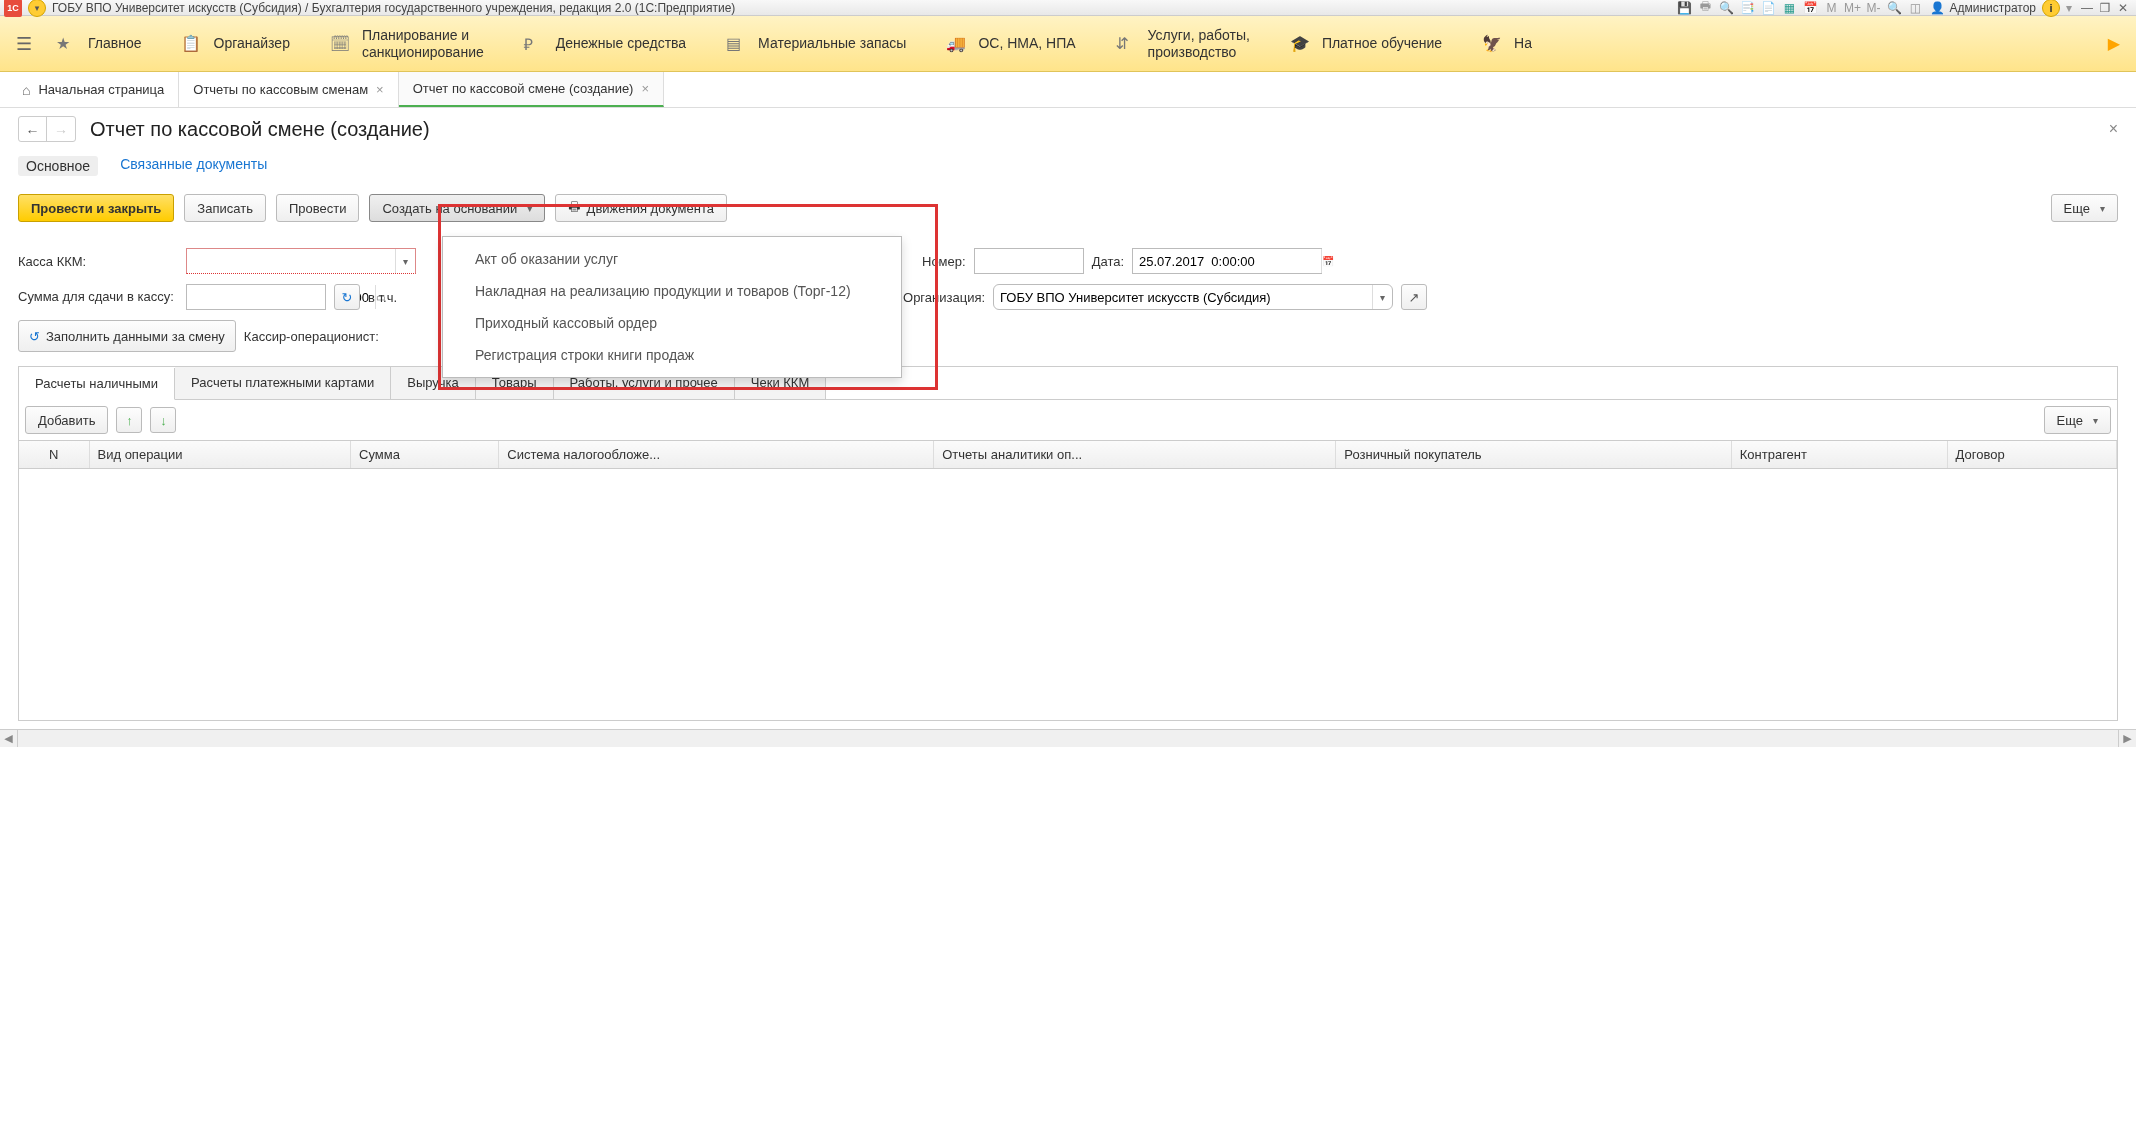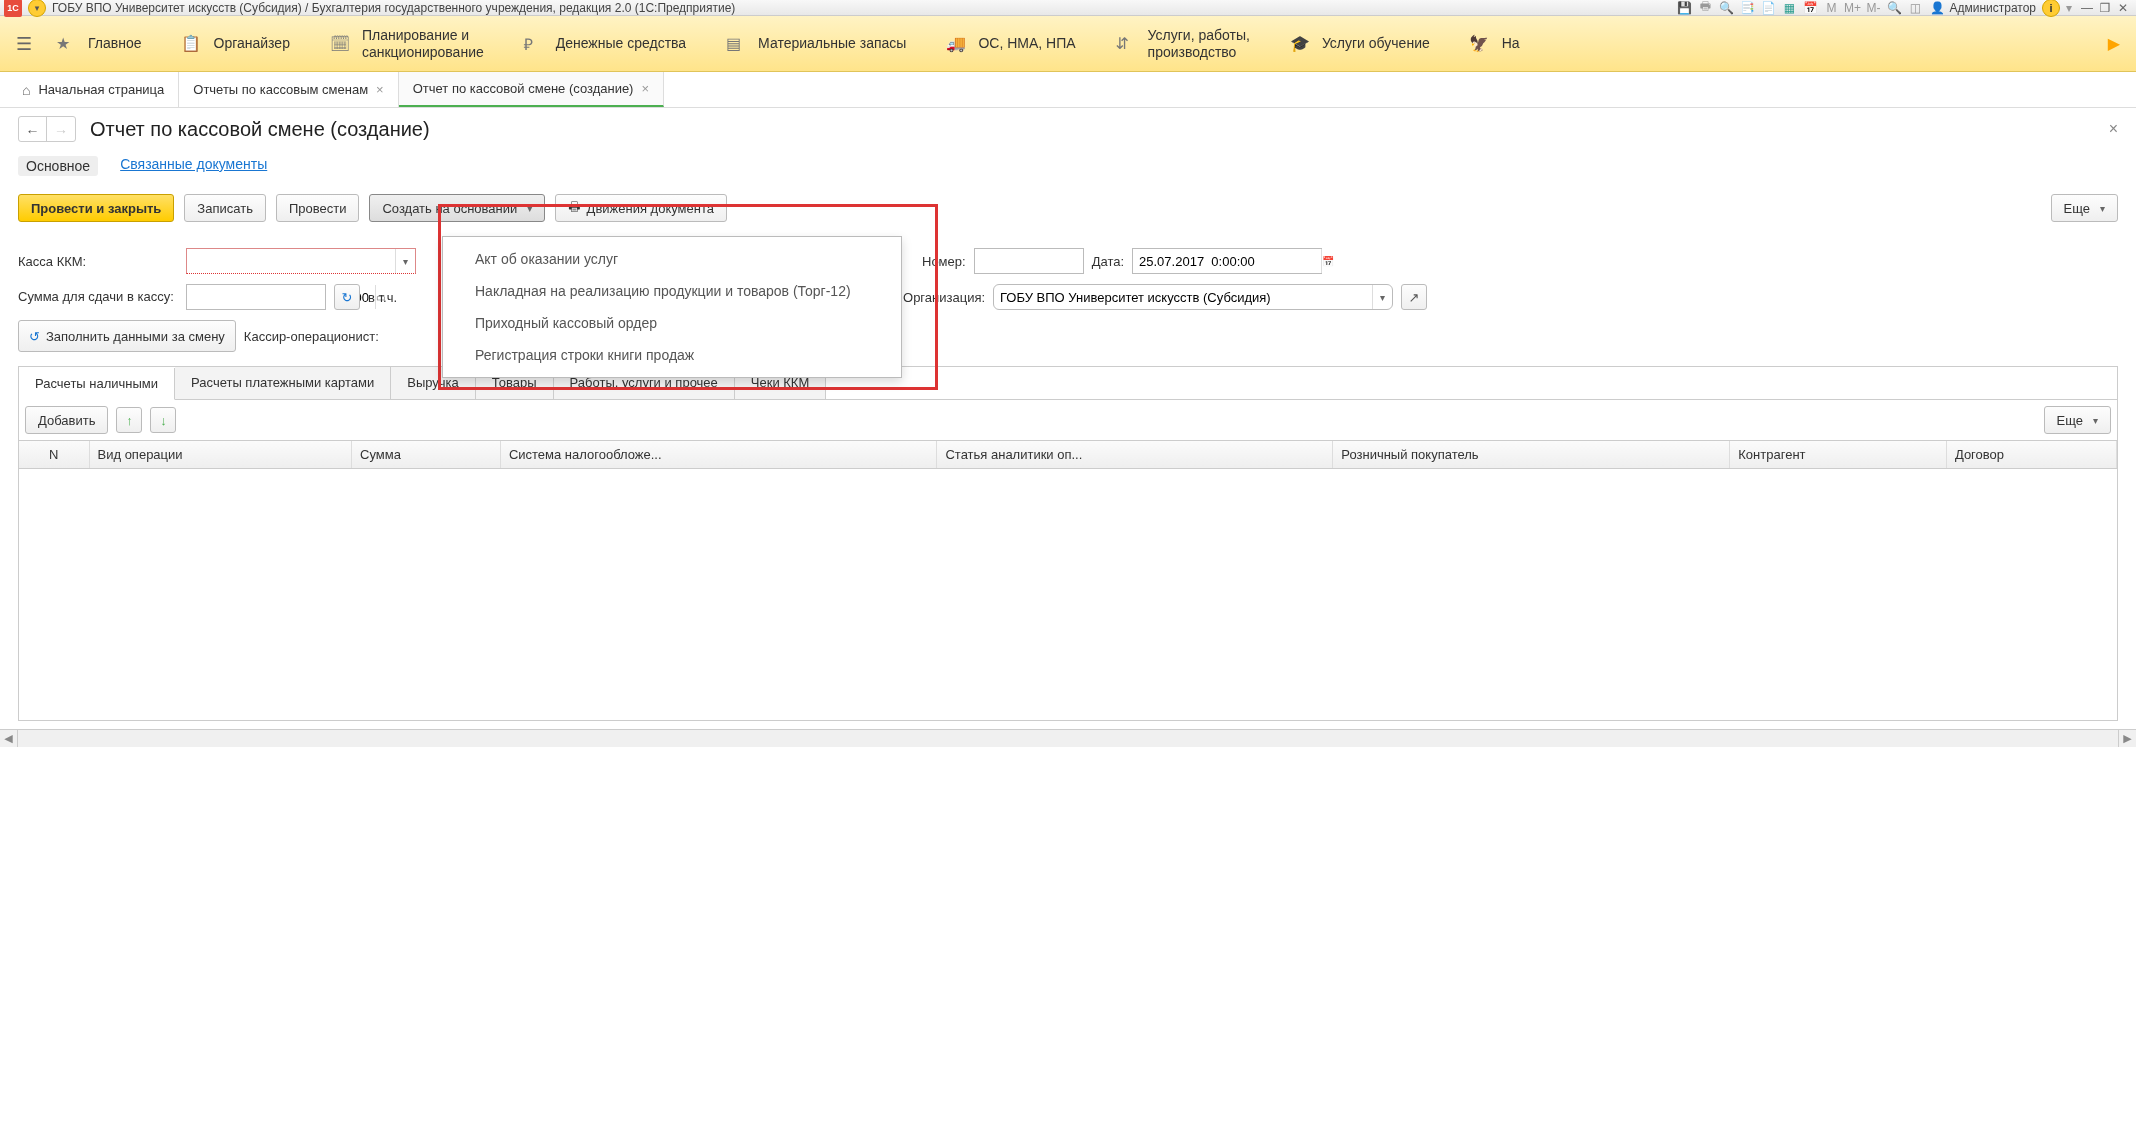--- a/index.html
+++ b/index.html
@@ -41,21 +41,21 @@
 .navbtns { display:flex; border:1px solid #ccc; border-radius:3px; }
 .navbtns .nb { width:28px;height:24px;display:flex;align-items:center;justify-content:center;font-size:14px;color:#555;cursor:pointer;}
 .navbtns .nb:first-child{border-right:1px solid #ccc;}
 .navbtns .nb.dis { color:#ccc; }
 .page-title { font-size:20px; color:#222; }
 .page-close { margin-left:auto; font-size:16px; color:#888; cursor:pointer; }
 
 .subnav { display:flex; gap:22px; margin-bottom:14px; padding:4px 0; }
 .subnav .sni { font-size:14px; cursor:pointer; }
 .subnav .sni.active { background:#eee; padding:2px 8px; border-radius:3px; }
-.subnav .sni.link { color:#1976d2; text-decoration:underline; }
+.subnav .sni.link { color:#1976d2; }
 
 
 .toolbar { display:flex; gap:10px; align-items:center; margin-bottom:26px; position:relative; }
 .btn { height:28px; padding:0 12px; border:1px solid #bbb; background:linear-gradient(#fdfdfd,#efefef); border-radius:3px; font-size:13px; display:flex;align-items:center;gap:6px;cursor:pointer; color:#333;}
 .btn.primary { background:linear-gradient(#ffe066,#ffcc00); border-color:#c9a000; font-weight:bold; }
 .btn.dd::after { content:"▾"; font-size:10px; margin-left:4px; color:#666; }
 .btn.more { margin-left:auto; }
 .red-box { position:absolute; border:3px solid #d33; pointer-events:none; }
 .dropdown-menu { position:absolute; background:#fff; border:1px solid #bbb; box-shadow:0 4px 10px rgba(0,0,0,.15); padding:6px 0; min-width:460px; z-index:10; }
 .dropdown-menu .dmi { padding:8px 32px; font-size:14px; color:#555; cursor:pointer; }
@@ -150,21 +150,21 @@
       <span class="mi-icon">🚚</span>
       <span class="mi-text">ОС, НМА, НПА</span>
     </div>
     <div class="menu-item">
       <span class="mi-icon">⇵</span>
       <span class="mi-text" style="white-space:pre-line;">Услуги, работы,
 производство</span>
     </div>
     <div class="menu-item">
       <span class="mi-icon">🎓</span>
-      <span class="mi-text">Услуги обучение</span>
+      <span class="mi-text">Платное обучение</span>
     </div>
     <div class="menu-item">
       <span class="mi-icon">🦅</span>
       <span class="mi-text">На</span>
     </div>
   </div>
   <div class="arrow">▶</div>
 </div>
 
 <div class="tabsbar">
@@ -280,21 +280,21 @@
   </div>
 
   <div class="tbl-wrap">
     <table class="grid">
       <thead>
         <tr>
           <th>N</th>
           <th>Вид операции</th>
           <th>Сумма</th>
           <th>Система налогообложе...</th>
-          <th>Статья аналитики оп...</th>
+          <th>Отчеты аналитики оп...</th>
           <th>Розничный покупатель</th>
           <th>Контрагент</th>
           <th>Договор</th>
         </tr>
       </thead>
       <tbody></tbody>
     </table>
   </div>
 </div>
 

